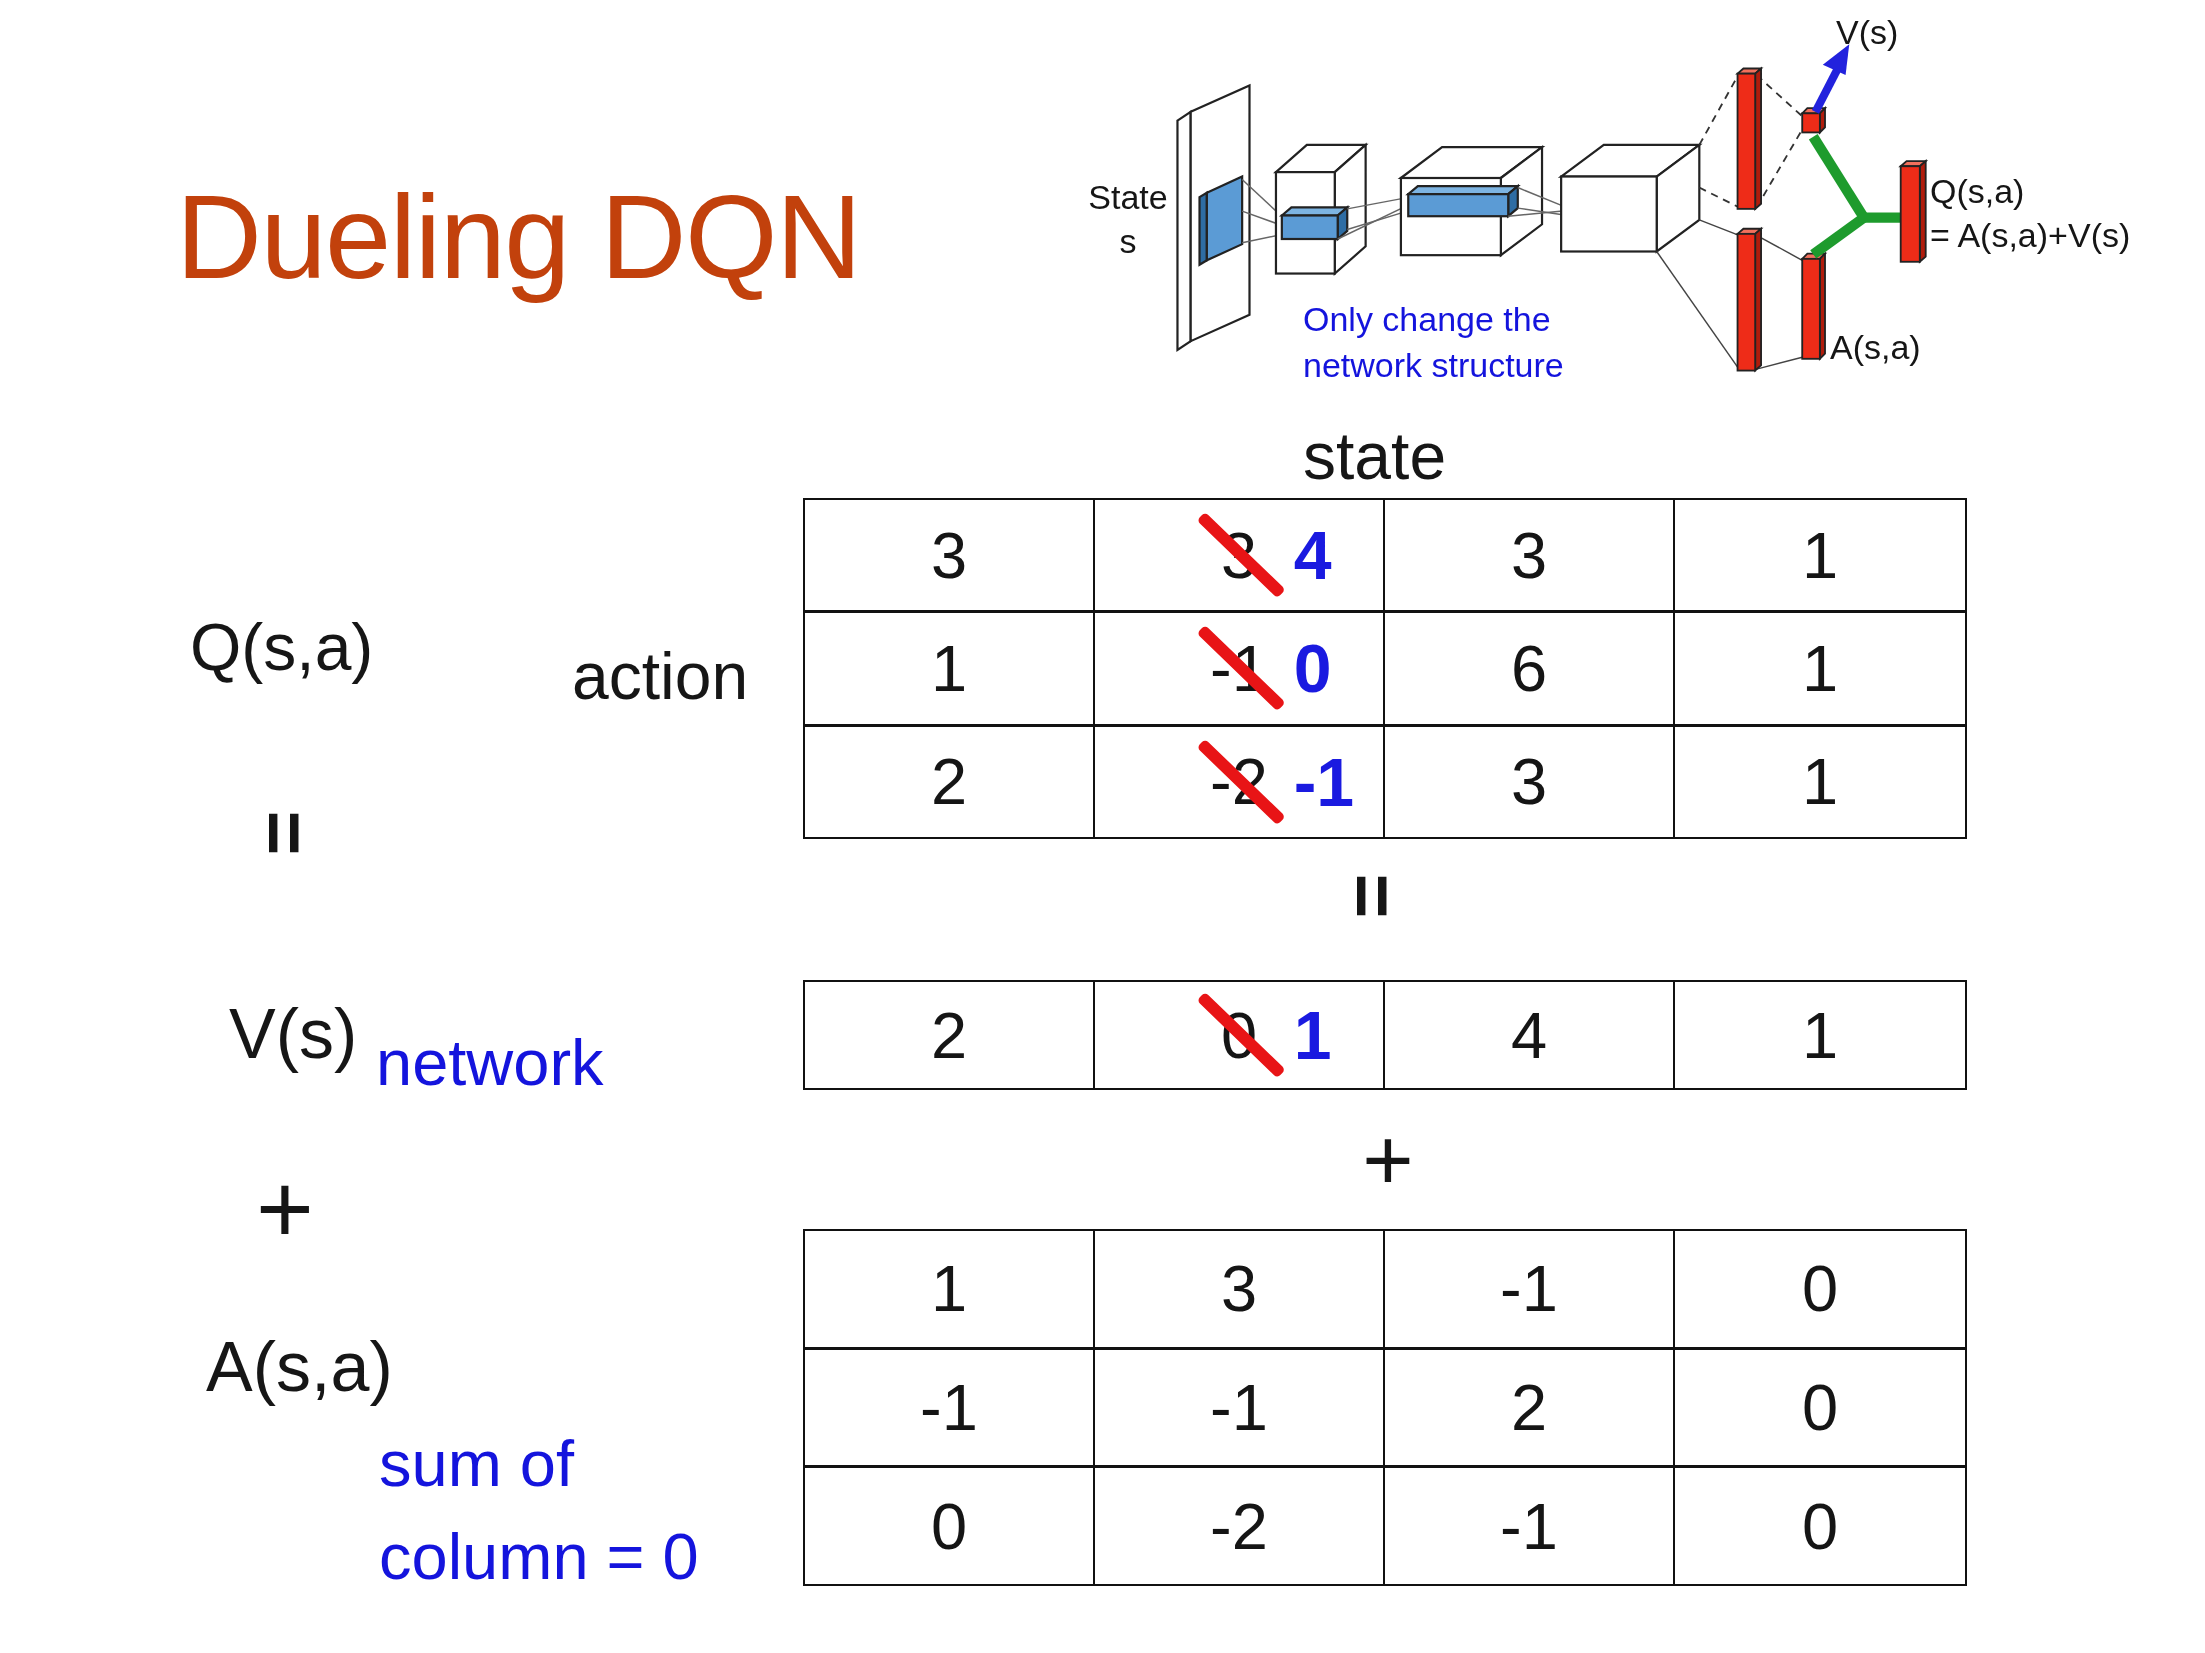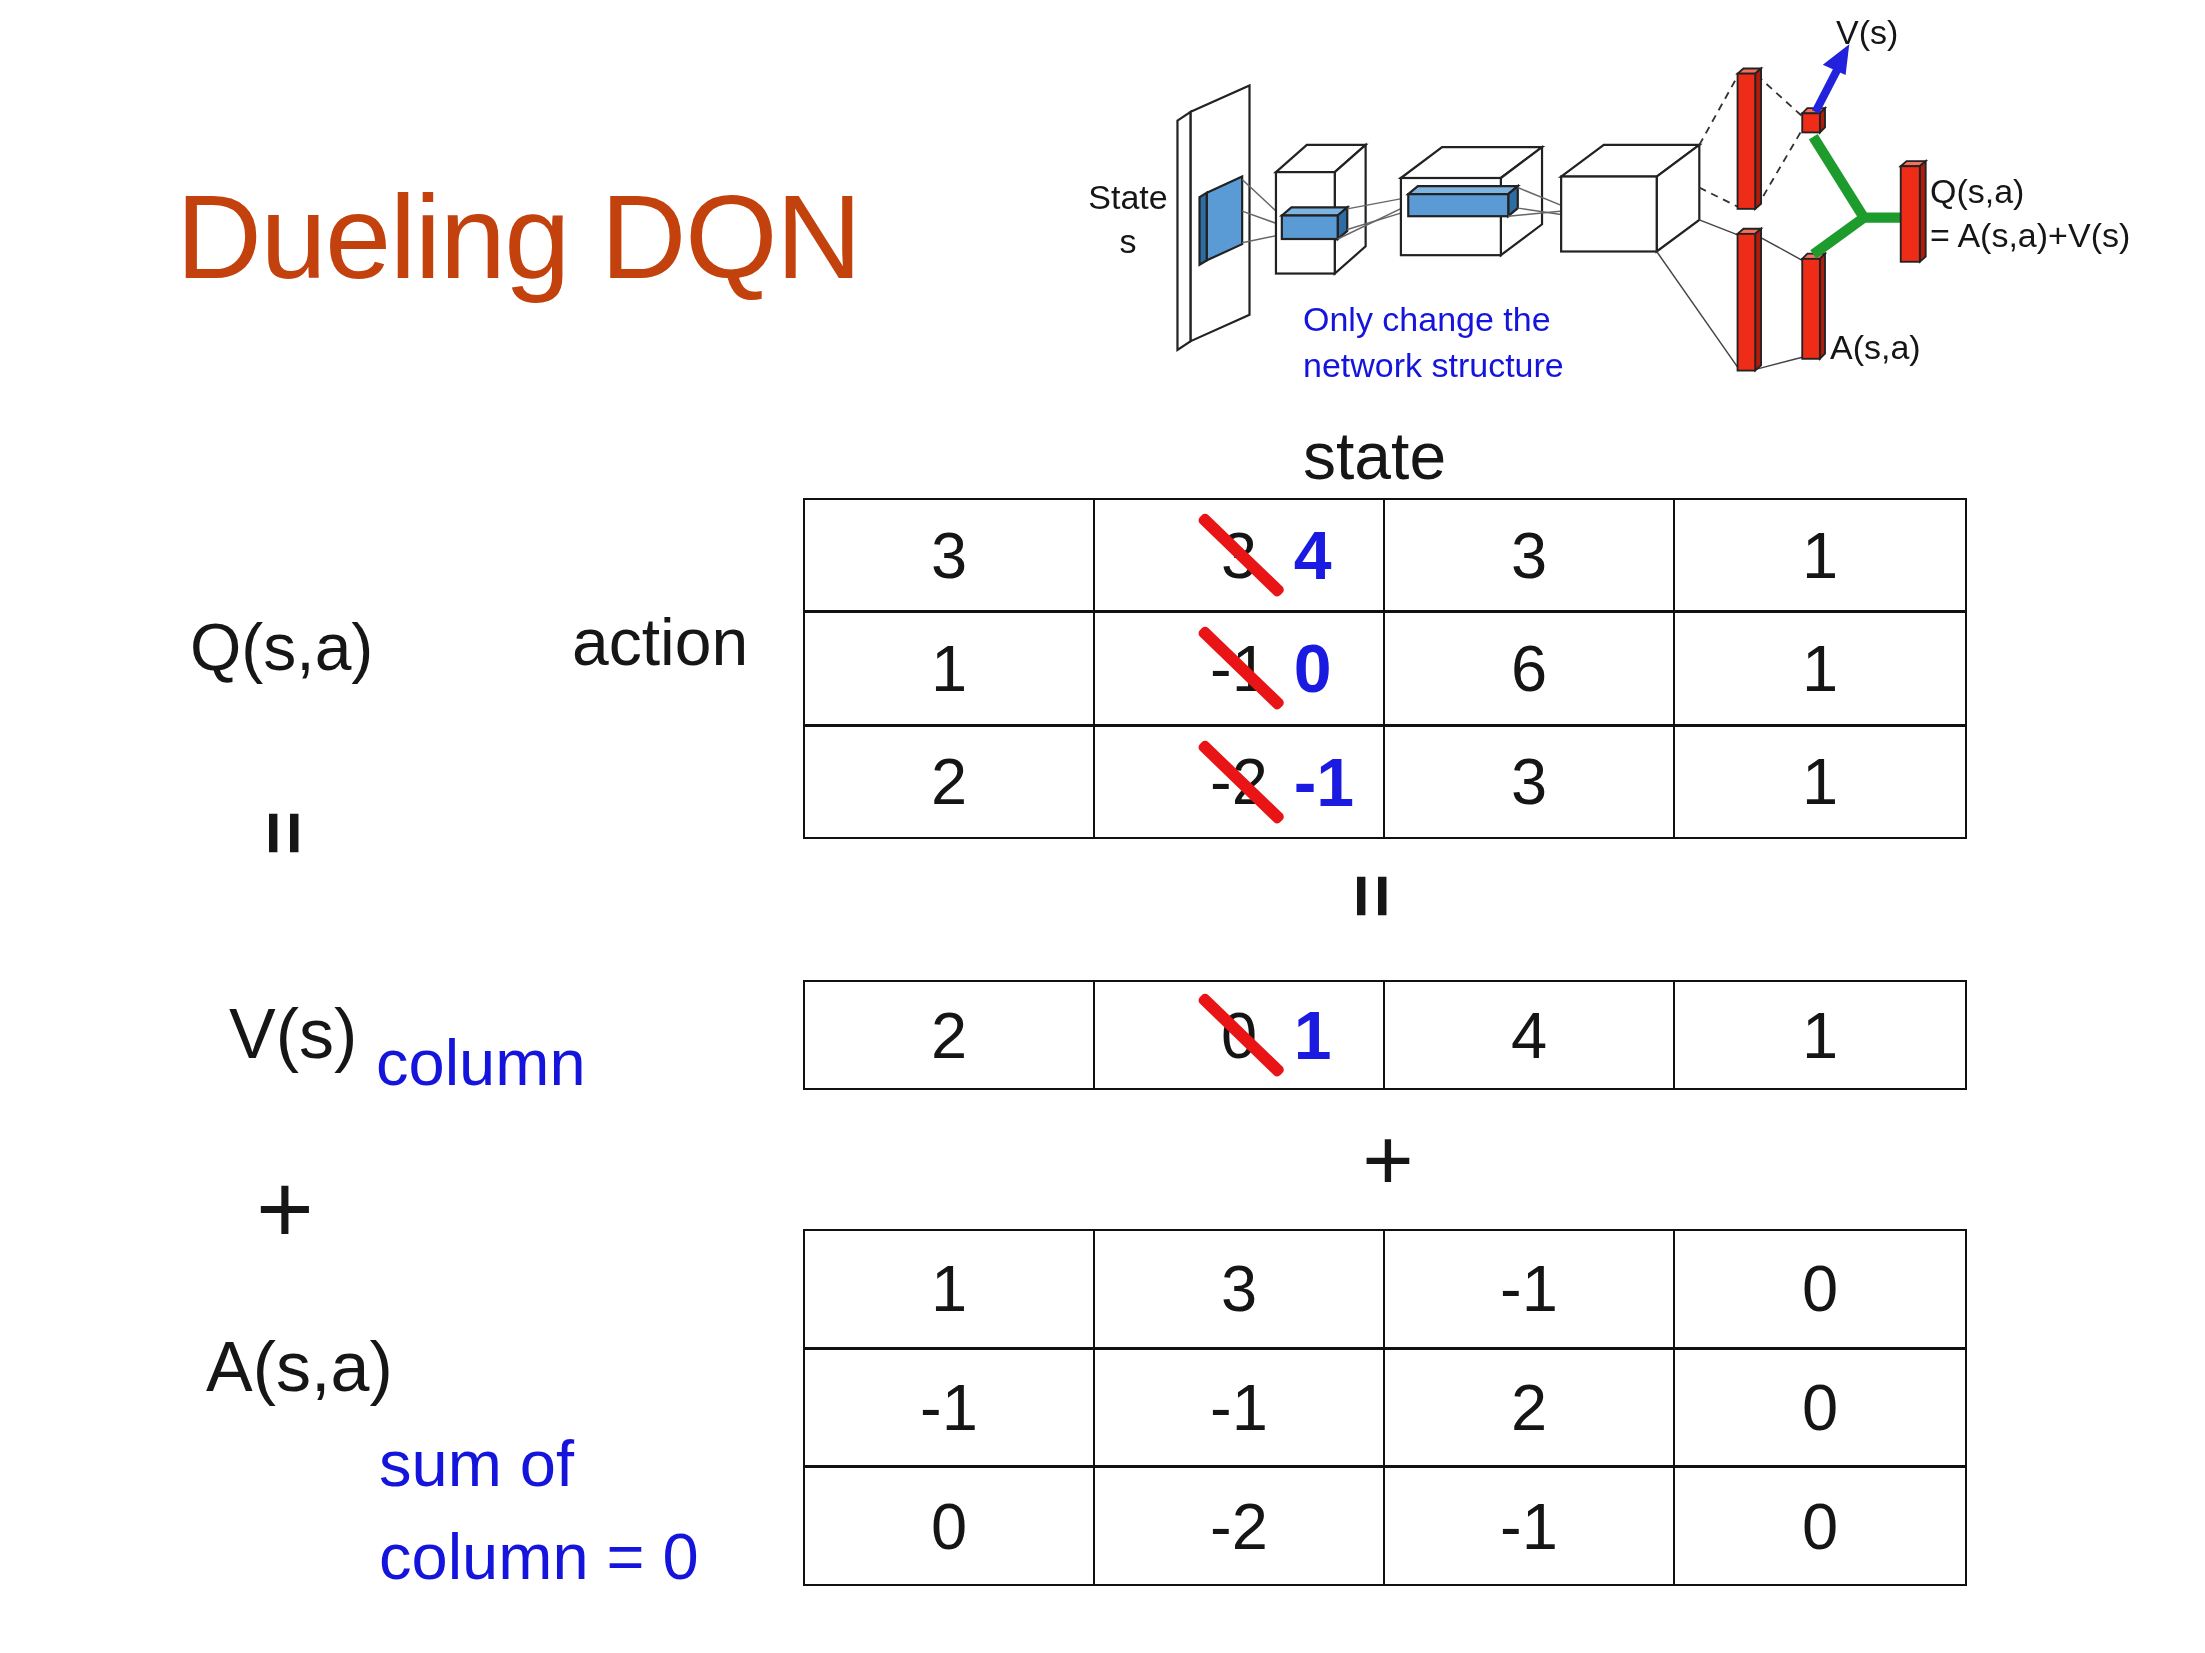--- a/index.html
+++ b/index.html
@@ -177,29 +177,29 @@
   </div>
   <div class="abs diag-label" style="left:1830px;top:325px;">A(s,a)</div>
 
   <div class="abs eq-label" style="left:190px;top:609px;font-size:66px;">Q(s,a)</div>
   <div class="abs op rot90" style="left:241px;top:789px;">=</div>
   <div class="abs eq-label" style="left:229px;top:994px;">V(s)</div>
   <div class="abs op" style="left:241px;top:1165px;font-size:99px;">+</div>
   <div class="abs eq-label" style="left:206px;top:1327px;">A(s,a)</div>
 
   <div class="abs blue-note" style="left:376px;top:1016px;">
-    <div>column</div>
+    <div>network</div>
   </div>
   <div class="abs blue-note" style="left:379px;top:1417px;">
     <div>sum of</div>
     <div>column = 0</div>
   </div>
 
   <div class="abs axis-label" style="left:1303px;top:418px;">state</div>
-  <div class="abs axis-label" style="left:572px;top:604px;">action</div>
+  <div class="abs axis-label" style="left:572px;top:638px;">action</div>
 
   <div class="abs op rot90" style="left:1329px;top:852px;">=</div>
   <div class="abs op" style="left:1344px;top:1116px;font-size:88px;">+</div>
 
   <div id="q-table" class="mtable">
       <div class="trow">
         <div class="cell">3</div>
         <div class="cell">
           <span class="old-wrap">3<span class="strike"></span></span>
           <span class="new-val">4</span>

